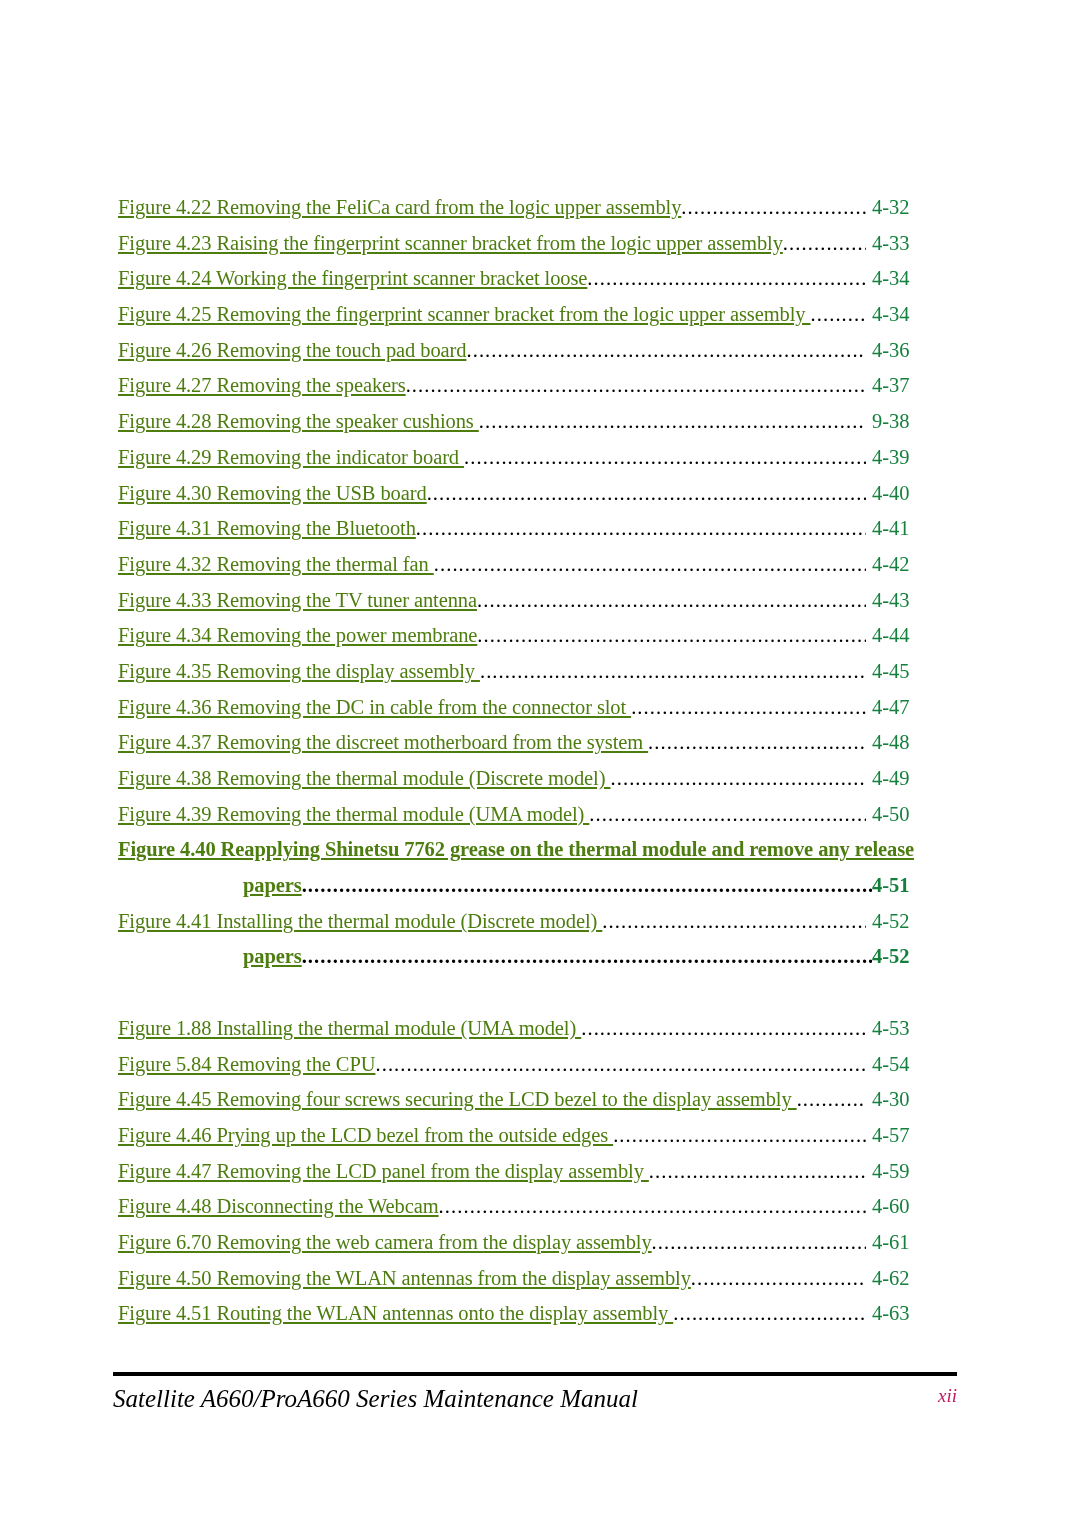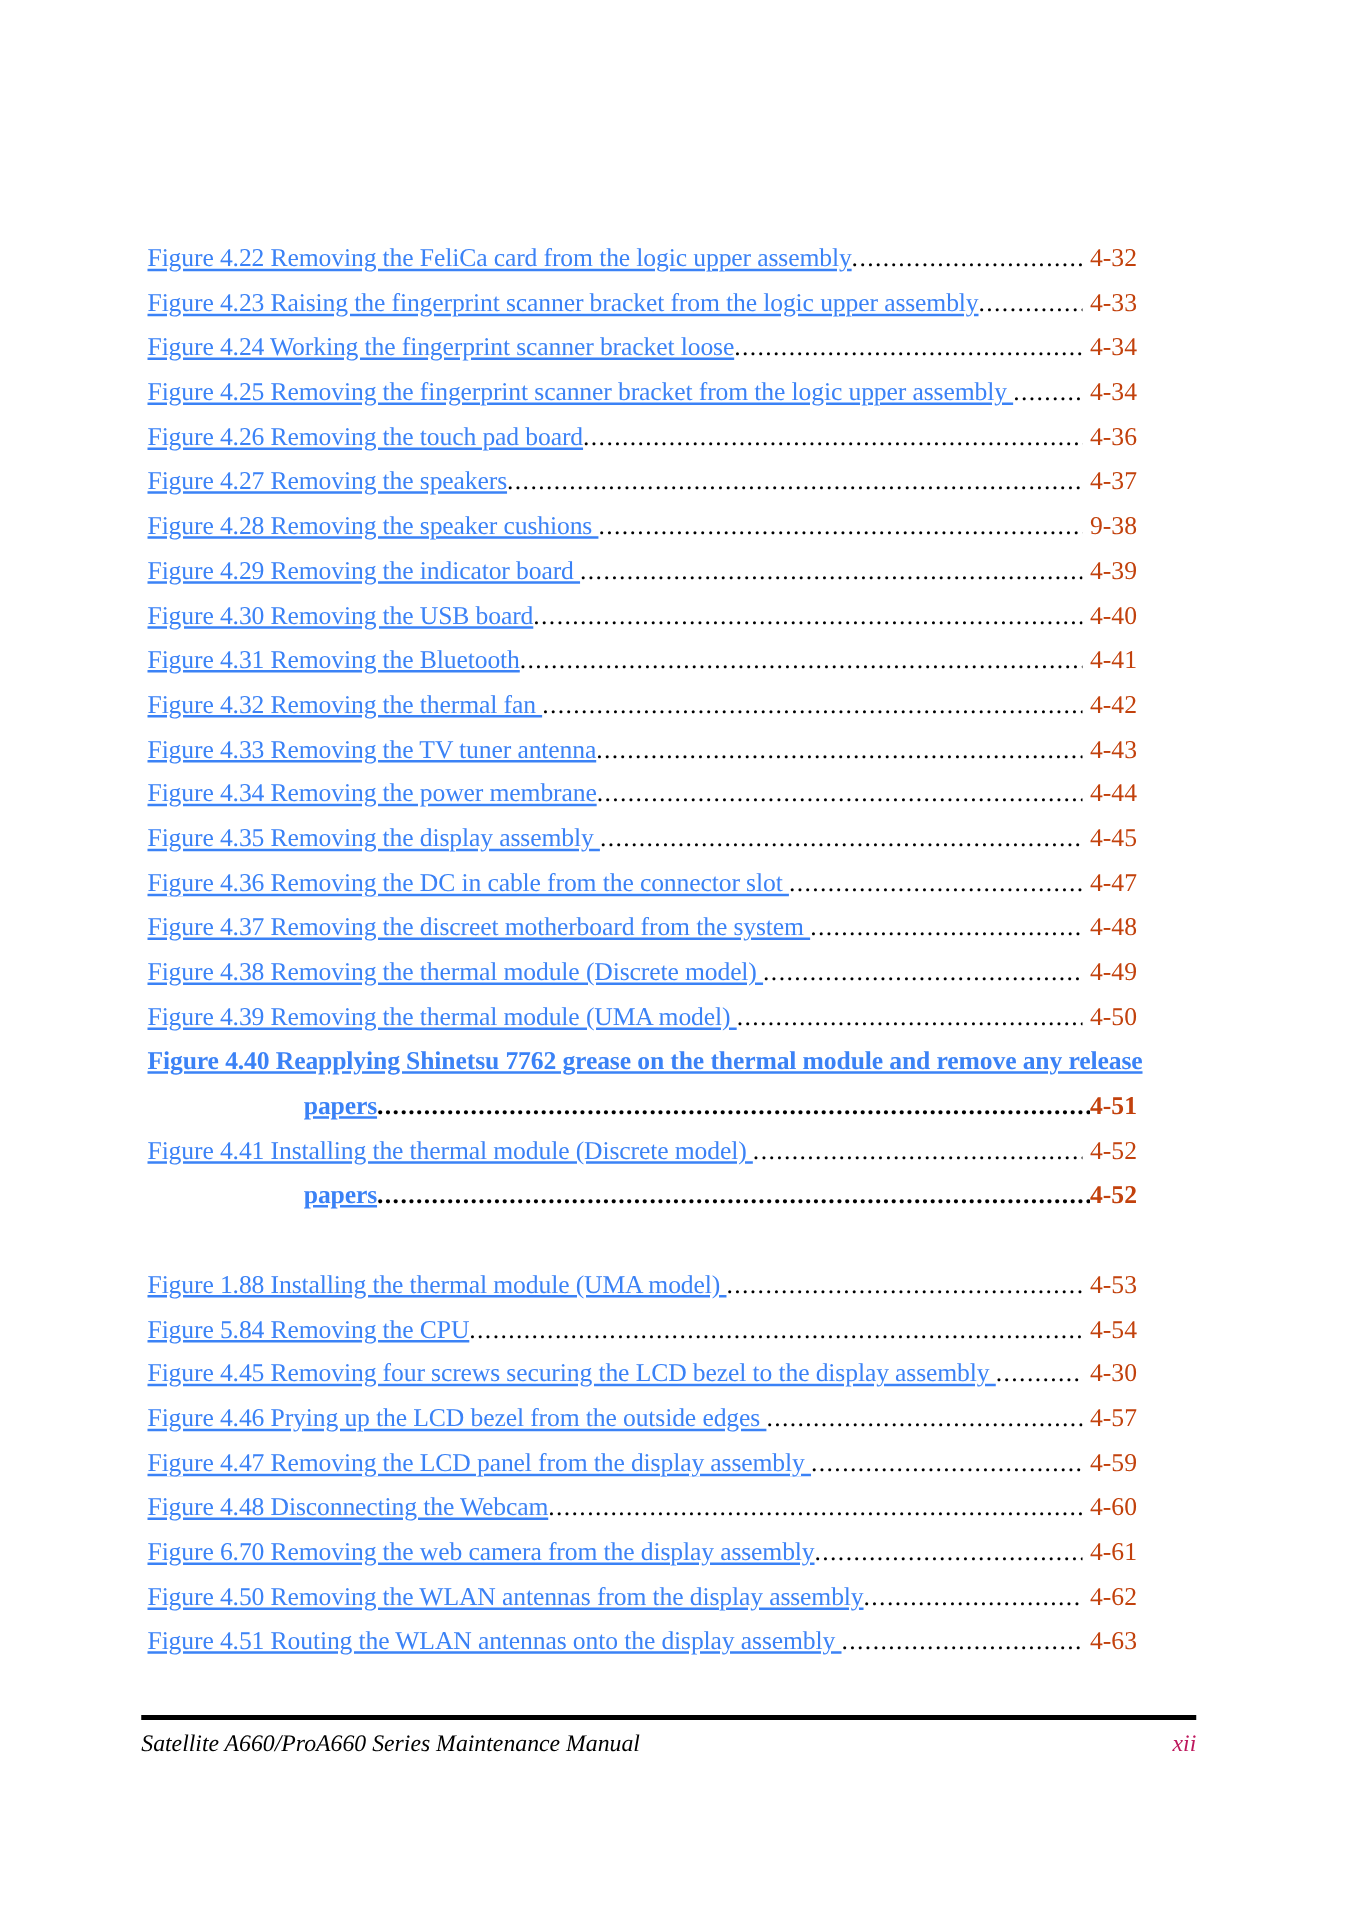--- a/index.html
+++ b/index.html
@@ -50,21 +50,21 @@
   .entry-line {
     position: relative;
     display: block;
     height: 35.7px;
     line-height: 35.7px;
     white-space: nowrap;
   }
 
   
   .title {
-    color: #3b82f6;
+    color: #4d7c0f;
     text-decoration: underline;
     text-underline-offset: 2px;
     letter-spacing: -0.1px;
   }
 
   
   .leader {
     color: #000000;
     text-decoration: none;
     overflow: hidden;
@@ -73,21 +73,21 @@
     height: 35.7px;
     letter-spacing: 1.1px;
     white-space: nowrap;
   }
 
   
   .pageno {
     position: absolute;
     left: 754px;
     top: 0;
-    color: #c2410c;
+    color: #15803d;
     text-decoration: none;
     font-size: 20.5px;
   }
 
   
   .cont {
     padding-left: 125px;
   }
 
   
@@ -105,21 +105,21 @@
   .footer-row {
     position: relative;
     margin-top: 9px;
     height: 26px;
   }
   .footer-title {
     position: absolute;
     left: 0;
     top: 0;
     font-style: italic;
-    font-size: 19px;
+    font-size: 25px;
     color: #000000;
     white-space: nowrap;
   }
   .footer-pageno {
     position: absolute;
     right: 0;
     top: 0;
     font-style: italic;
     font-size: 19px;
     color: #be185d;

